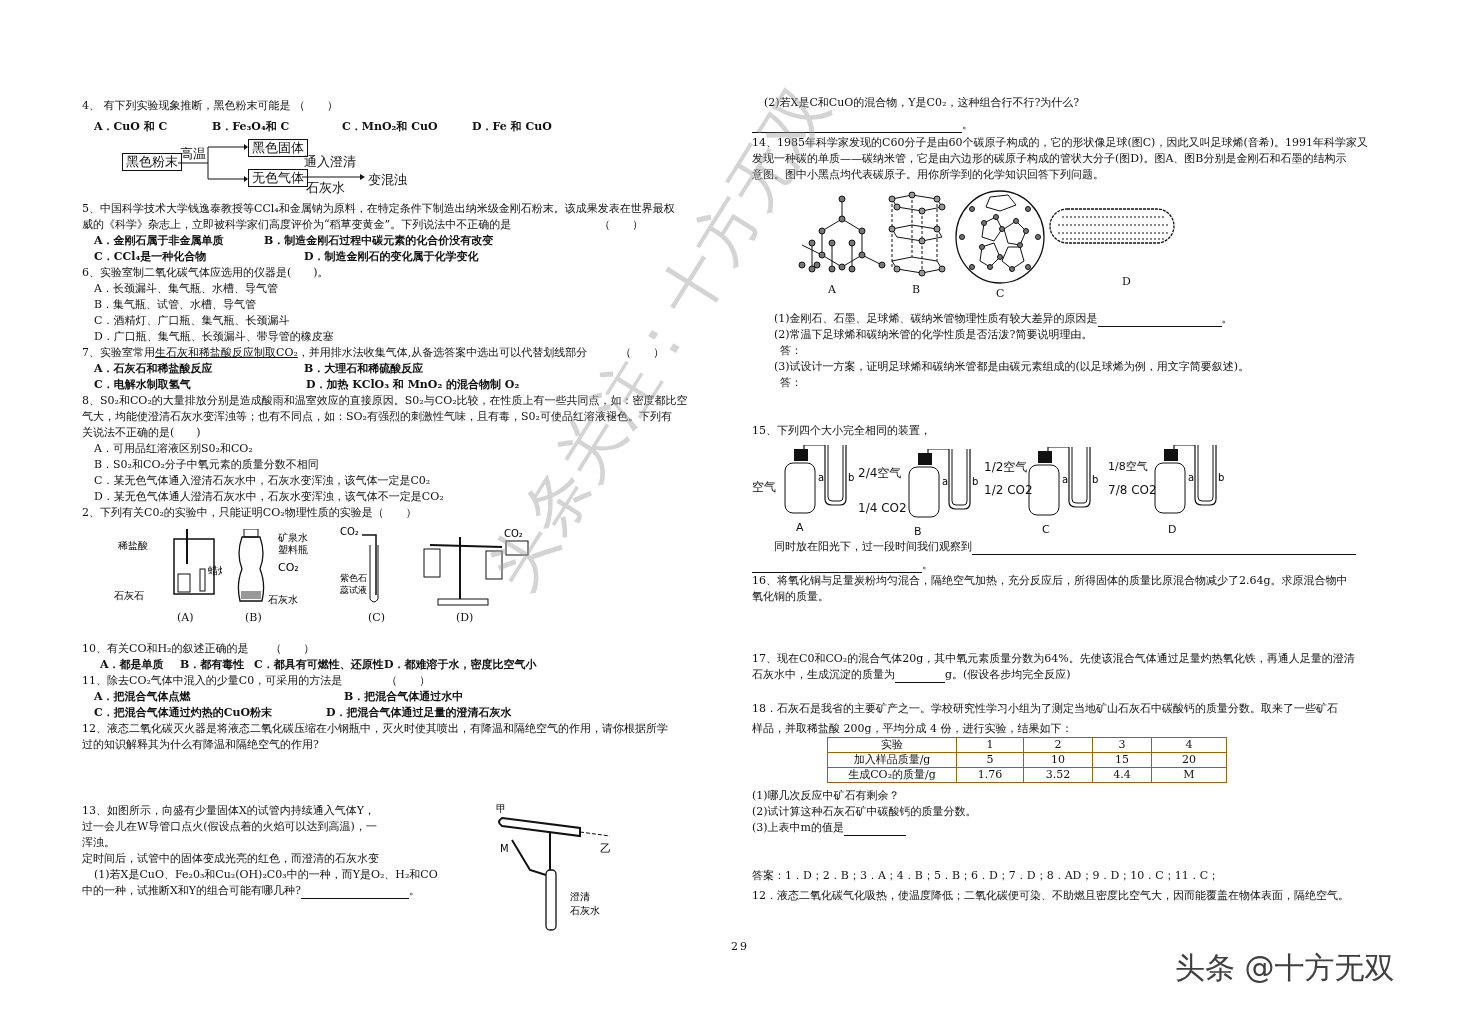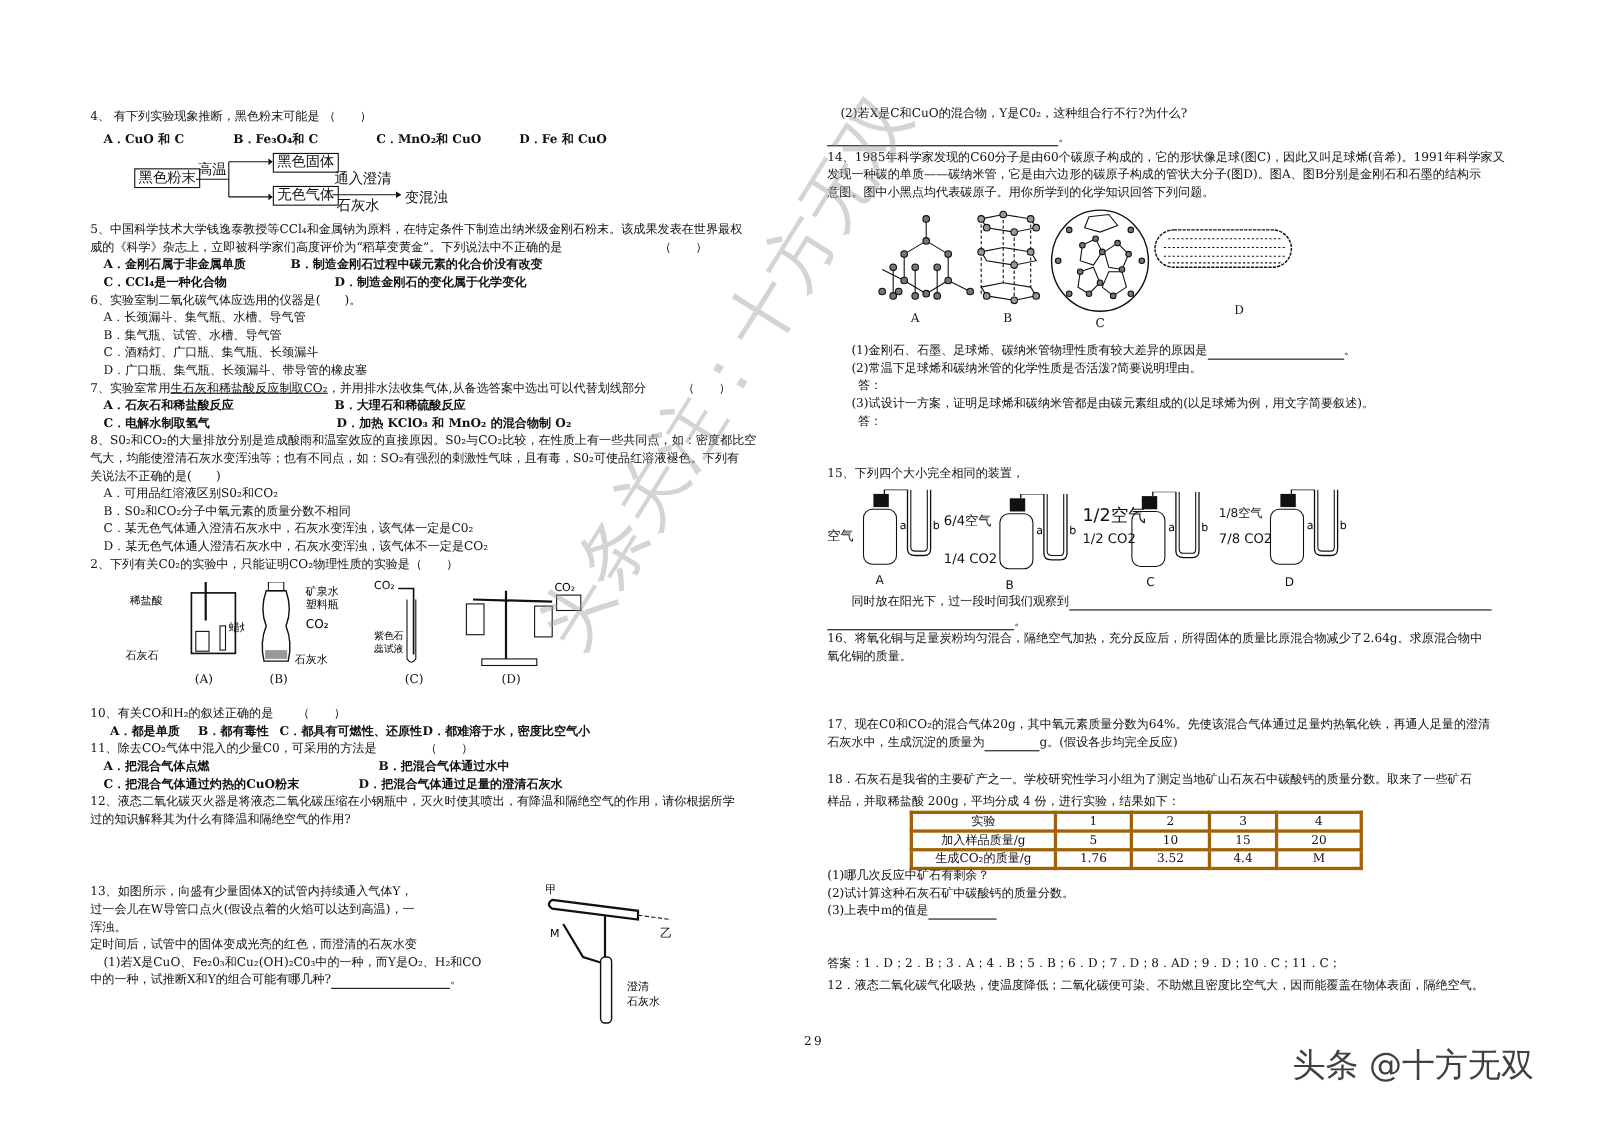--- a/index.html
+++ b/index.html
@@ -10,21 +10,21 @@
   .right { left:752px; width:650px; }
   .line { line-height:16px; white-space:nowrap; }
   .ind { padding-left:12px; }
   .opts { display:flex; }
   .opts span { display:inline-block;font-weight:bold; }
   .blank { display:inline-block; border-bottom:1px solid #111; height:12px; vertical-align:bottom; }
   .u { text-decoration:underline;margin-top:36px; }
   .fig { position:absolute; }
   .box { display:inline-block; border:1px solid #111; padding:0 3px; font-size:13px; font-family:"DejaVu Sans",sans-serif; line-height:16px; }
   table.res { border-collapse:collapse; position:absolute; left:827px; top:737px; font-size:11px; }
-  table.res td { border:3px solid #a16207; text-align:center; height:14px; padding:0; line-height:14px; }
+  table.res td { border:1px solid #a16207; text-align:center; height:14px; padding:0; line-height:14px; }
   .pagenum { position:absolute; left:731px; top:940px; font-size:11px; letter-spacing:2px; }
   .wm { position:absolute; left:470px; top:560px; font-size:64px; color:rgba(160,160,160,0.45);
         transform:rotate(-58deg); transform-origin:left top; white-space:nowrap;
         font-family:"DejaVu Sans",sans-serif; font-weight:200; }
   .brand { position:absolute; left:1175px; top:948px; font-size:30px; font-family:"DejaVu Sans",sans-serif; color:#404040; }
   svg text { font-family:"DejaVu Sans",sans-serif; }
 </style>
 </head>
 <body>
 
@@ -317,33 +317,33 @@
     <svg style="position:absolute;left:28px;top:0" width="90" height="72">
       <rect x="14" y="4" width="14" height="12" fill="#111"></rect>
       <rect x="5" y="18" width="30" height="50" rx="8" fill="none" stroke="#111"></rect>
       <path d="M24,4 L24,0 L45,0 L45,54 Q45,60 52,60 L60,60 Q66,60 66,54 L66,0" fill="none" stroke="#111" stroke-width="1.2"></path>
       <path d="M48,0 L48,52 Q48,56 52,56 L60,56 Q63,56 63,52 L63,0" fill="none" stroke="#111" stroke-width="1"></path>
       <text x="38" y="36" font-size="10">a</text>
       <text x="68" y="36" font-size="10">b</text>
     </svg>
     <span style="position:absolute;left:44px;top:76px;font-size:11px">A</span>
 
-    <span style="position:absolute;left:106px;top:20px;font-size:12px">6/4空气</span>
+    <span style="position:absolute;left:106px;top:20px;font-size:12px">2/4空气</span>
     <span style="position:absolute;left:106px;top:56px;font-size:12px">1/4 CO2</span>
     <svg style="position:absolute;left:152px;top:4px" width="90" height="72">
       <rect x="14" y="4" width="14" height="12" fill="#111"></rect>
       <rect x="5" y="18" width="30" height="50" rx="8" fill="none" stroke="#111"></rect>
       <path d="M24,4 L24,0 L45,0 L45,54 Q45,60 52,60 L60,60 Q66,60 66,54 L66,0" fill="none" stroke="#111" stroke-width="1.2"></path>
       <path d="M48,0 L48,52 Q48,56 52,56 L60,56 Q63,56 63,52 L63,0" fill="none" stroke="#111" stroke-width="1"></path>
       <text x="38" y="36" font-size="10">a</text>
       <text x="68" y="36" font-size="10">b</text>
     </svg>
     <span style="position:absolute;left:162px;top:80px;font-size:11px">B</span>
 
-    <span style="position:absolute;left:232px;top:14px;font-size:16px">1/2空气</span>
+    <span style="position:absolute;left:232px;top:14px;font-size:12px">1/2空气</span>
     <span style="position:absolute;left:232px;top:38px;font-size:12px">1/2 CO2</span>
     <svg style="position:absolute;left:272px;top:2px" width="90" height="72">
       <rect x="14" y="4" width="14" height="12" fill="#111"></rect>
       <rect x="5" y="18" width="30" height="50" rx="8" fill="none" stroke="#111"></rect>
       <path d="M24,4 L24,0 L45,0 L45,54 Q45,60 52,60 L60,60 Q66,60 66,54 L66,0" fill="none" stroke="#111" stroke-width="1.2"></path>
       <path d="M48,0 L48,52 Q48,56 52,56 L60,56 Q63,56 63,52 L63,0" fill="none" stroke="#111" stroke-width="1"></path>
       <text x="38" y="36" font-size="10">a</text>
       <text x="68" y="36" font-size="10">b</text>
     </svg>
     <span style="position:absolute;left:290px;top:78px;font-size:11px">C</span>

